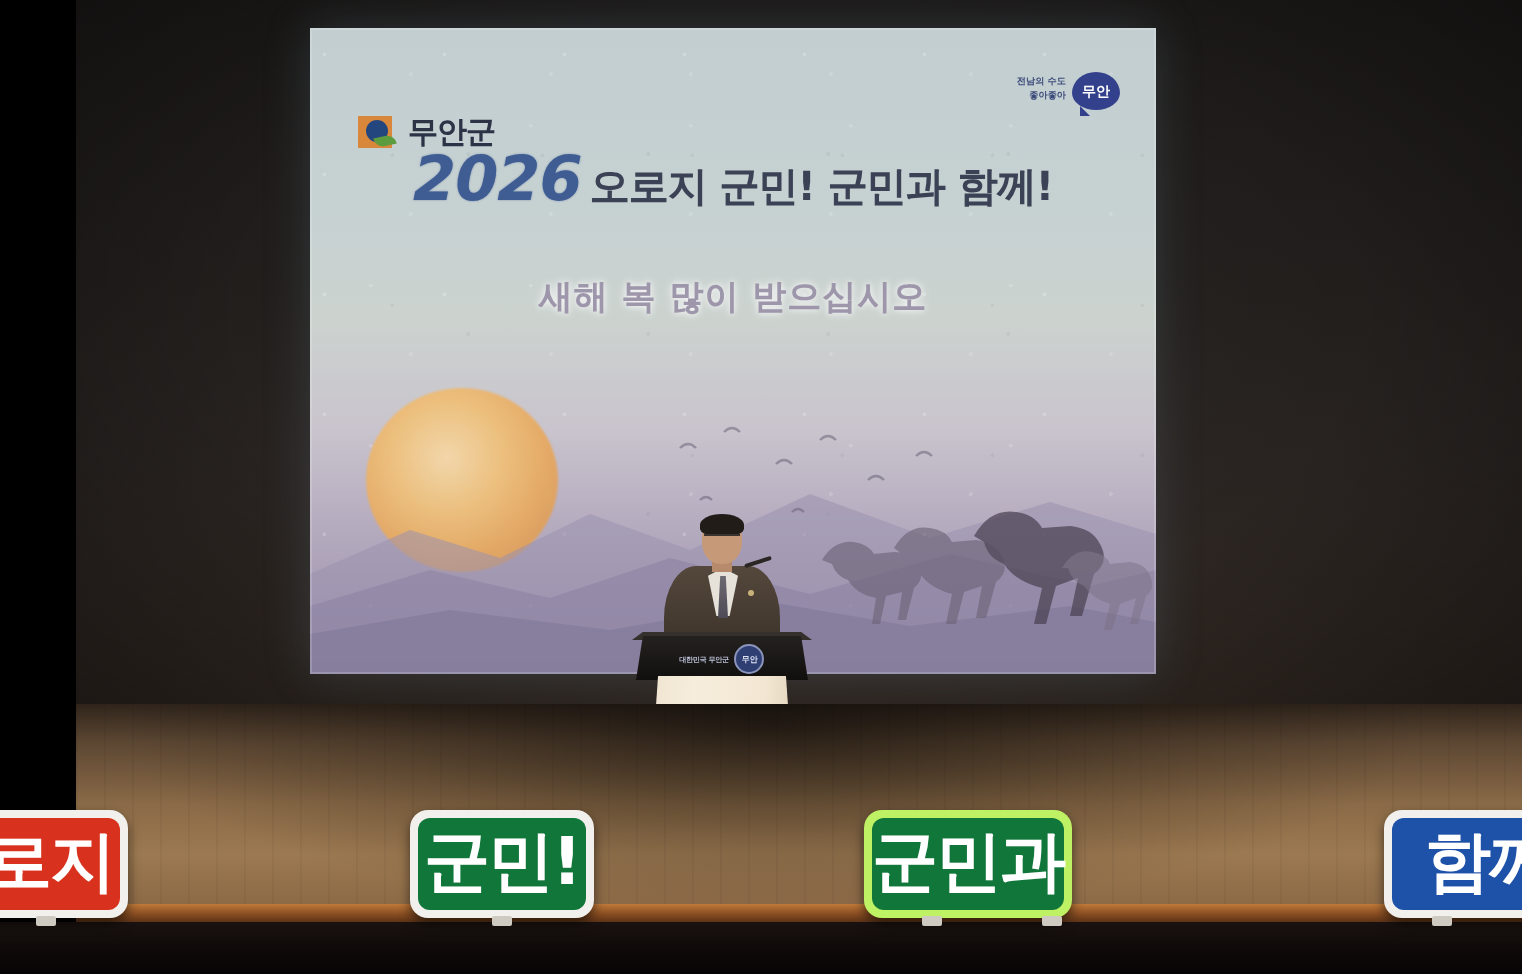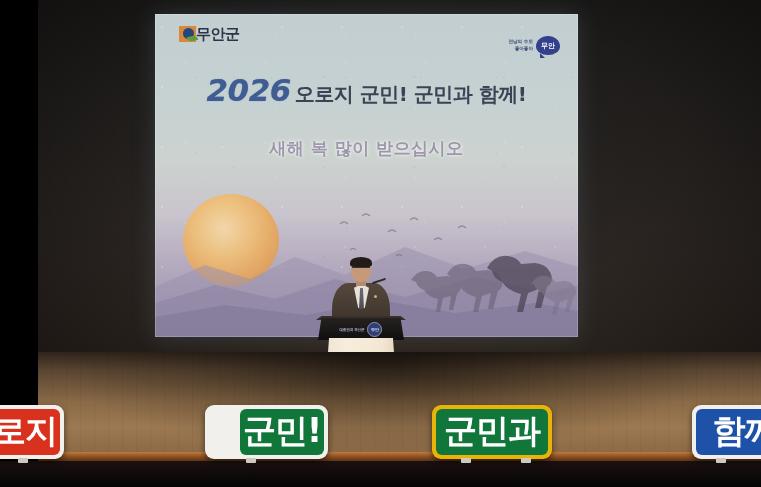--- a/index.html
+++ b/index.html
@@ -113,24 +113,24 @@
     position: absolute;
     left: 175px; top: 196px;
     width: 150px; height: 60px;
     opacity: .55;
   }
 
   
   .slide-logo {
     position: absolute;
     left: 24px;
-    top: 12px;
+    top: 44px;
     display: flex;
     align-items: center;
-    gap: 0;
+    gap: 8px;
   }
   .slide-logo .mark {
     position: relative;
     width: 17px; height: 16px;
     background: #d9873a;
     flex: none;
   }
   .slide-logo .mark::before {
     content: "";
     position: absolute;
@@ -501,23 +501,23 @@
     border-radius: 6px;
     display: flex;
     align-items: center;
     justify-content: center;
     line-height: 1;
     padding-bottom: 3px;
     box-sizing: border-box;
   }
   .prop-red   { left: -14px;  width: 78px;  background: #f2f0ec; }
   .prop-red .inner   { background: #d8311d; }
-  .prop-green1{ left: 205px; width: 92px;  background: #f2f0ec; padding-left: 31px; }
+  .prop-green1{ left: 205px; width: 92px;  background: #f2f0ec; }
   .prop-green1 .inner{ background: #10763a; }
-  .prop-green2{ left: 432px; width: 120px; background: #eab308; }
+  .prop-green2{ left: 432px; width: 104px; background: #bef264; }
   .prop-green2 .inner{ background: #10763a; }
   .prop-blue  { left: 692px; width: 105px; background: #f2f0ec; }
   .prop-blue .inner  { background: #1e51a8; }
   .prop-foot {
     position: absolute;
     bottom: 24px;
     height: 5px;
     width: 10px;
     background: #cfcac1;
     border-radius: 1px;

